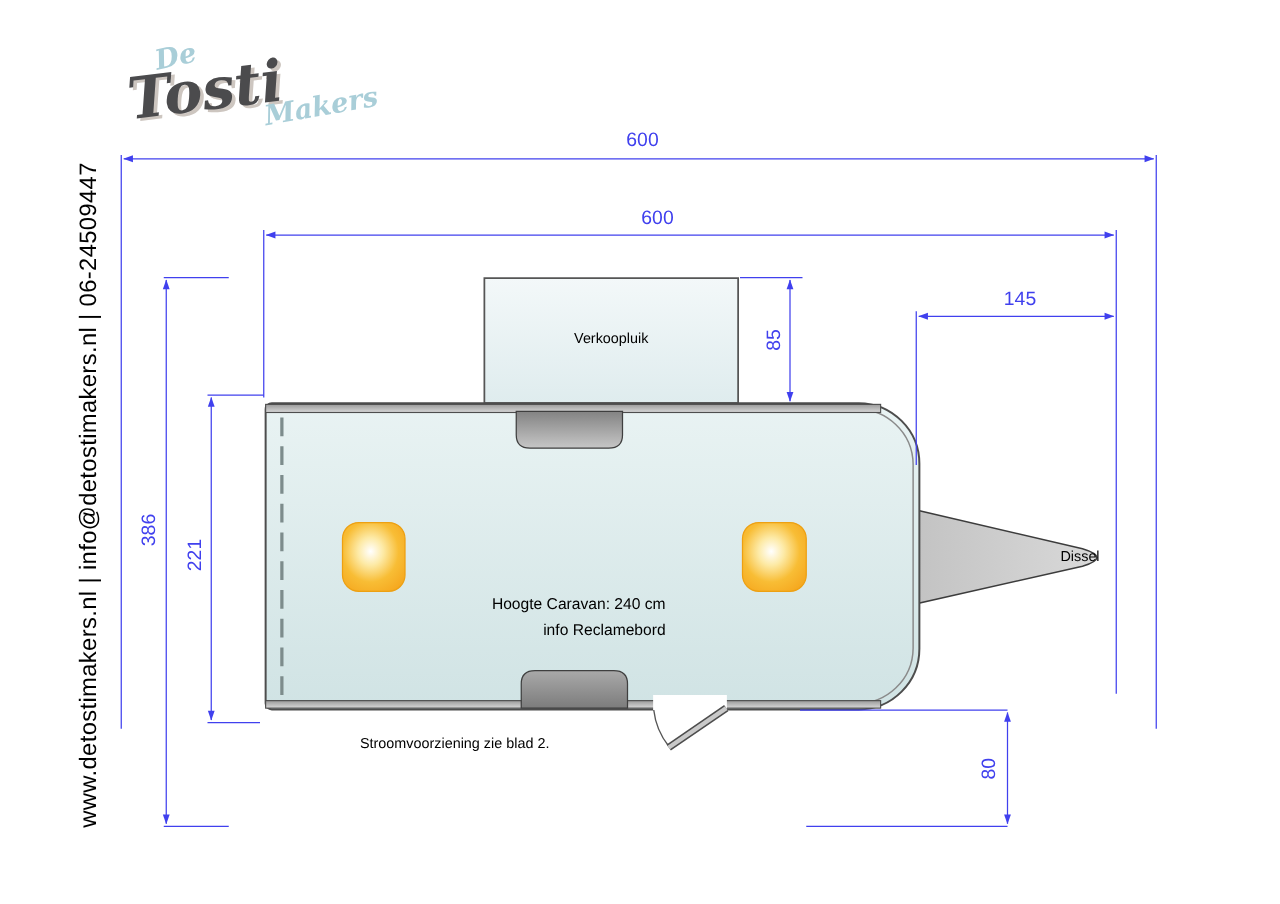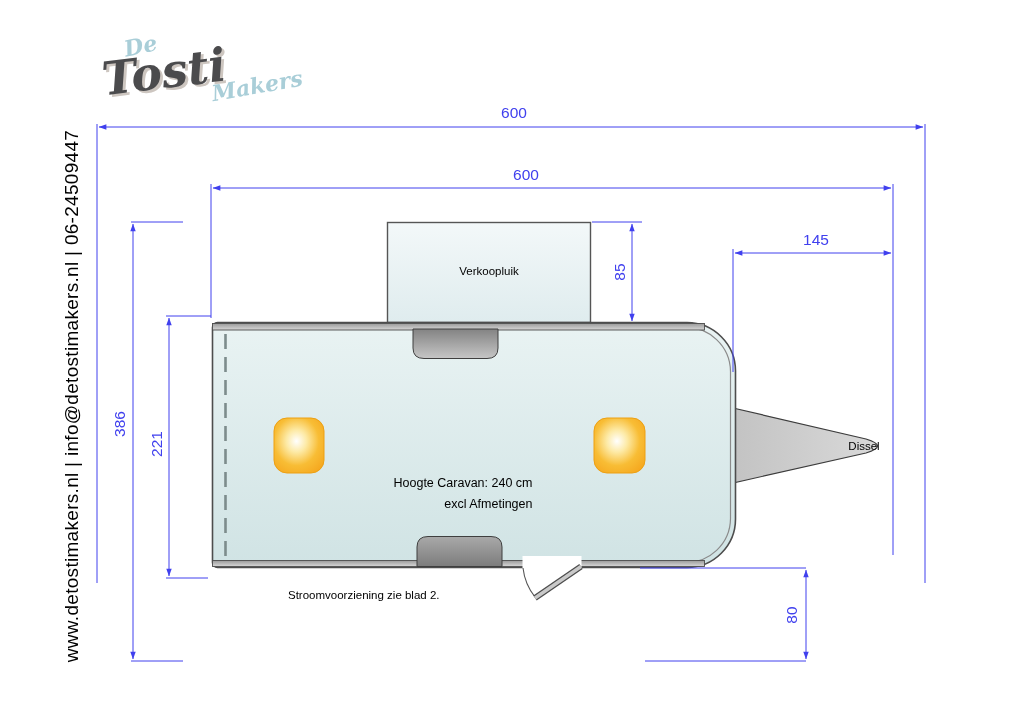--- a/index.html
+++ b/index.html
@@ -140,18 +140,18 @@
   <div class="abs dim h" style="left:526px;top:166px;">600</div>
   <div class="abs dim h" style="left:816px;top:231px;">145</div>
   <div class="abs dim v" style="left:620px;top:272px;">85</div>
   <div class="abs dim v" style="left:120px;top:424px;">386</div>
   <div class="abs dim v" style="left:157px;top:444px;">221</div>
   <div class="abs dim v" style="left:792px;top:615px;">80</div>
 
   <div class="abs note center" style="left:489px;top:265px;">Verkoopluik</div>
   <div class="abs note center height-note" style="left:463px;top:439px;margin-top:34px;">
     <div>Hoogte Caravan: 240 cm</div>
-    <div>excl Afmetingen</div>
+    <div>info Reclamebord</div>
   </div>
   <div class="abs note center" style="left:820px;top:440px;margin-left:44px;">Dissel</div>
   <div class="abs note" style="left:264px;top:589px;margin-left:24px;">Stroomvoorziening zie blad 2.</div>
 
 </div>
 
 </body></html>

